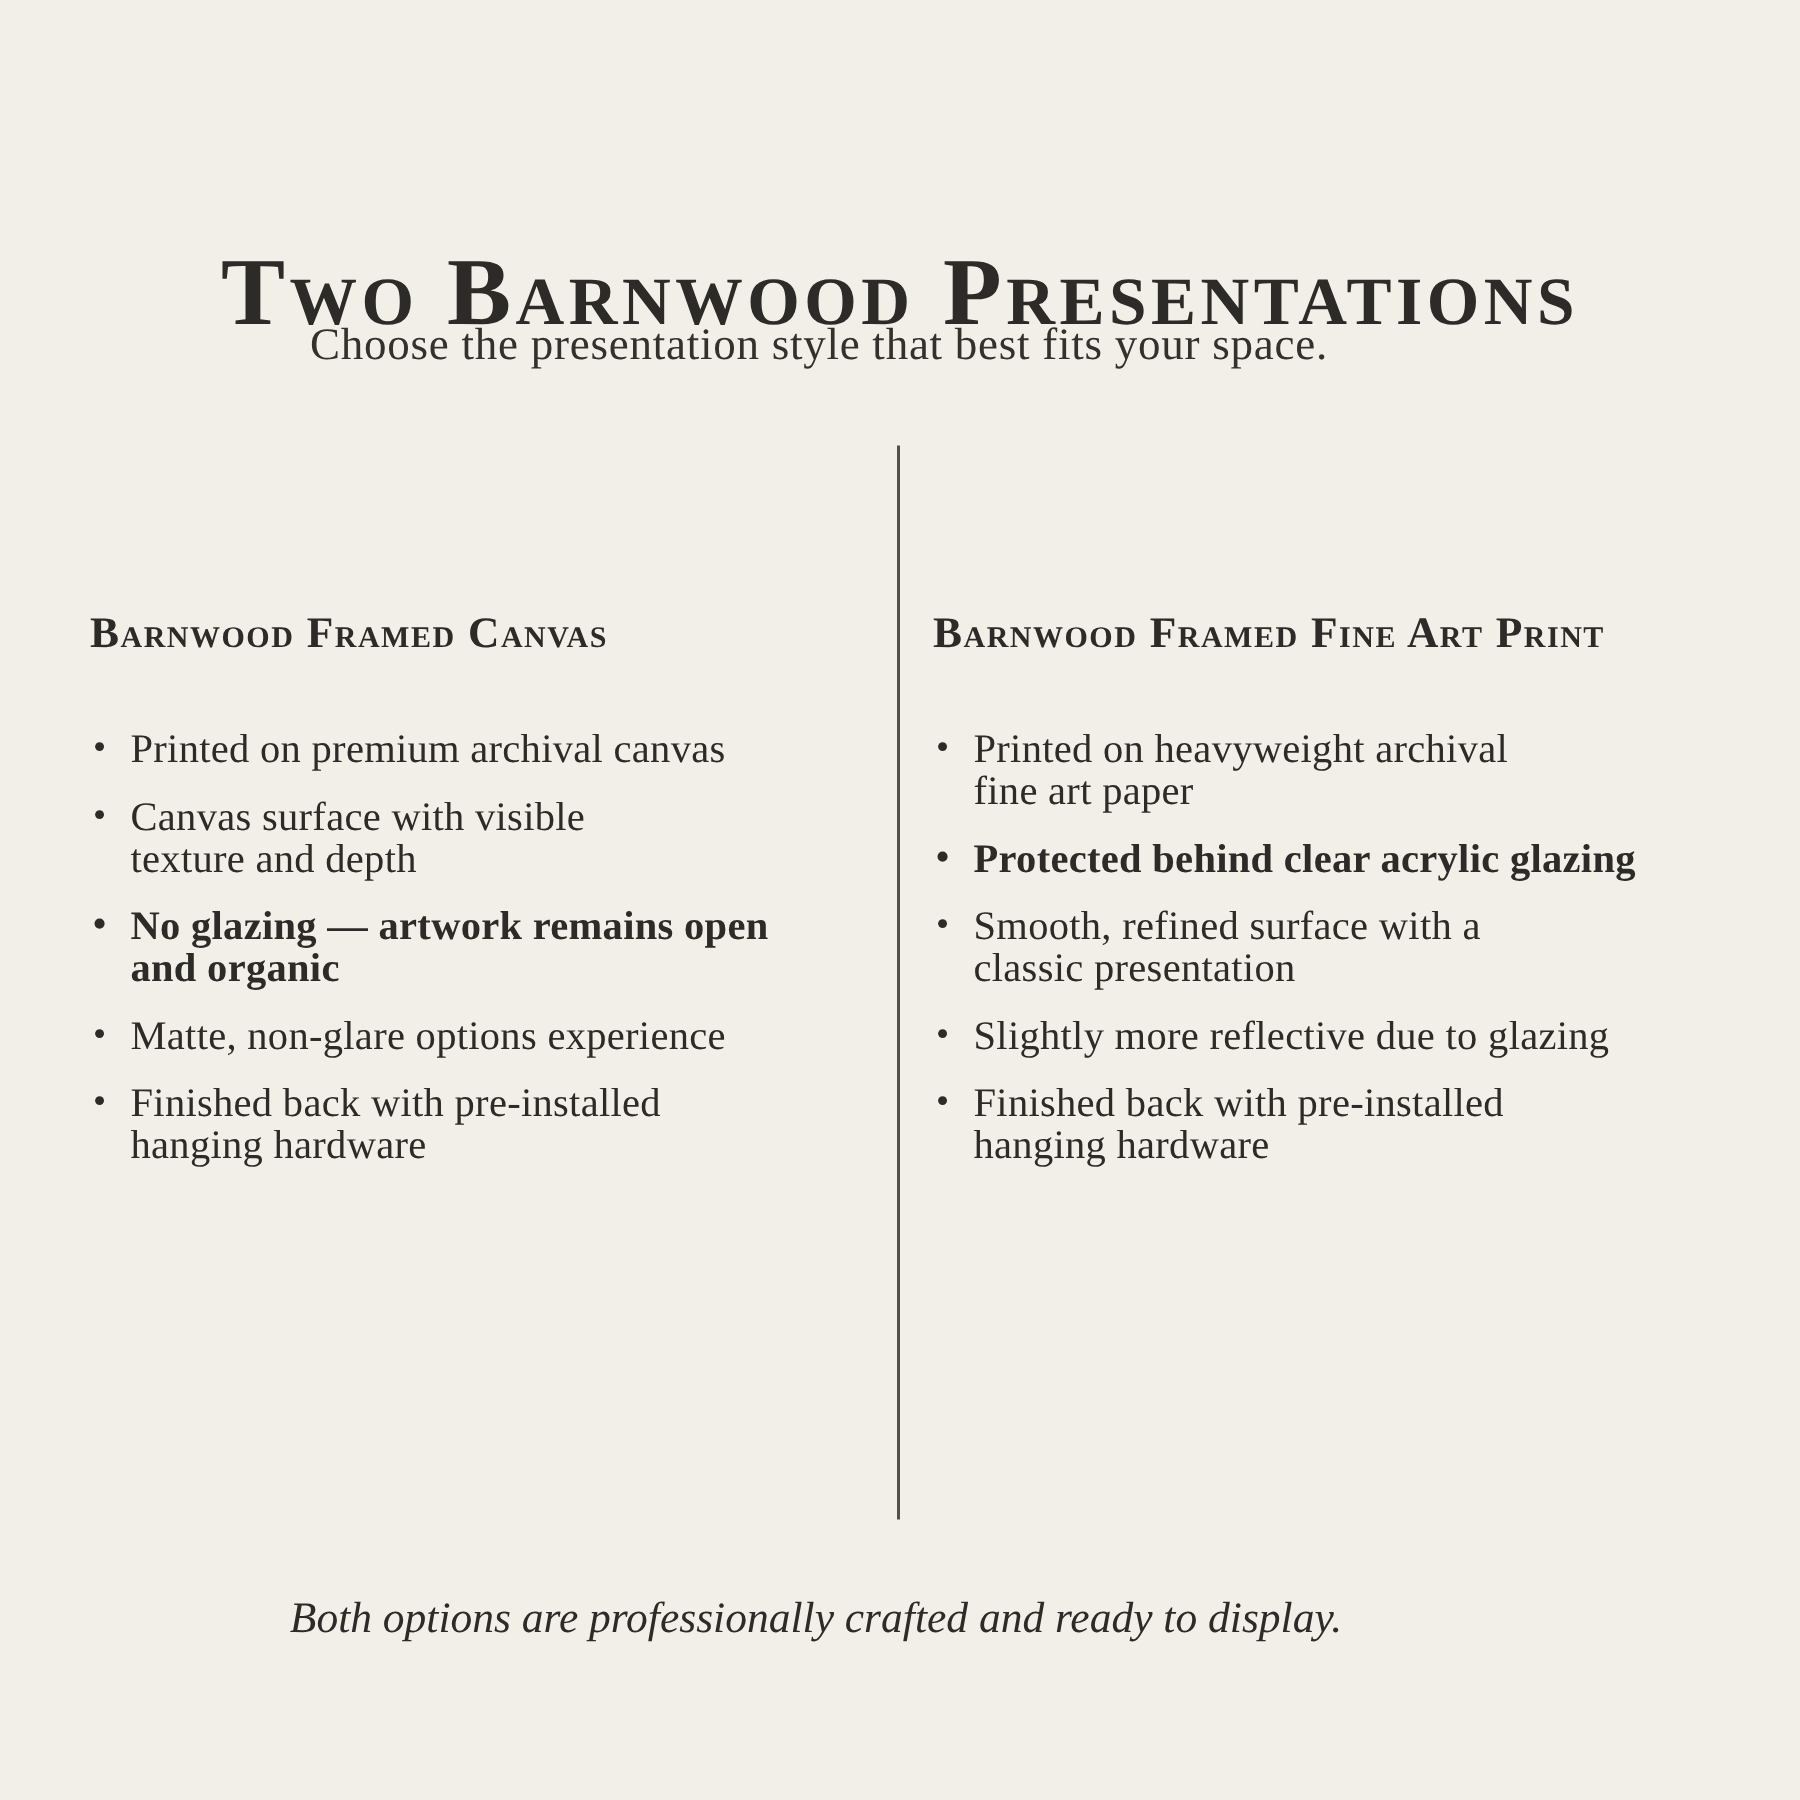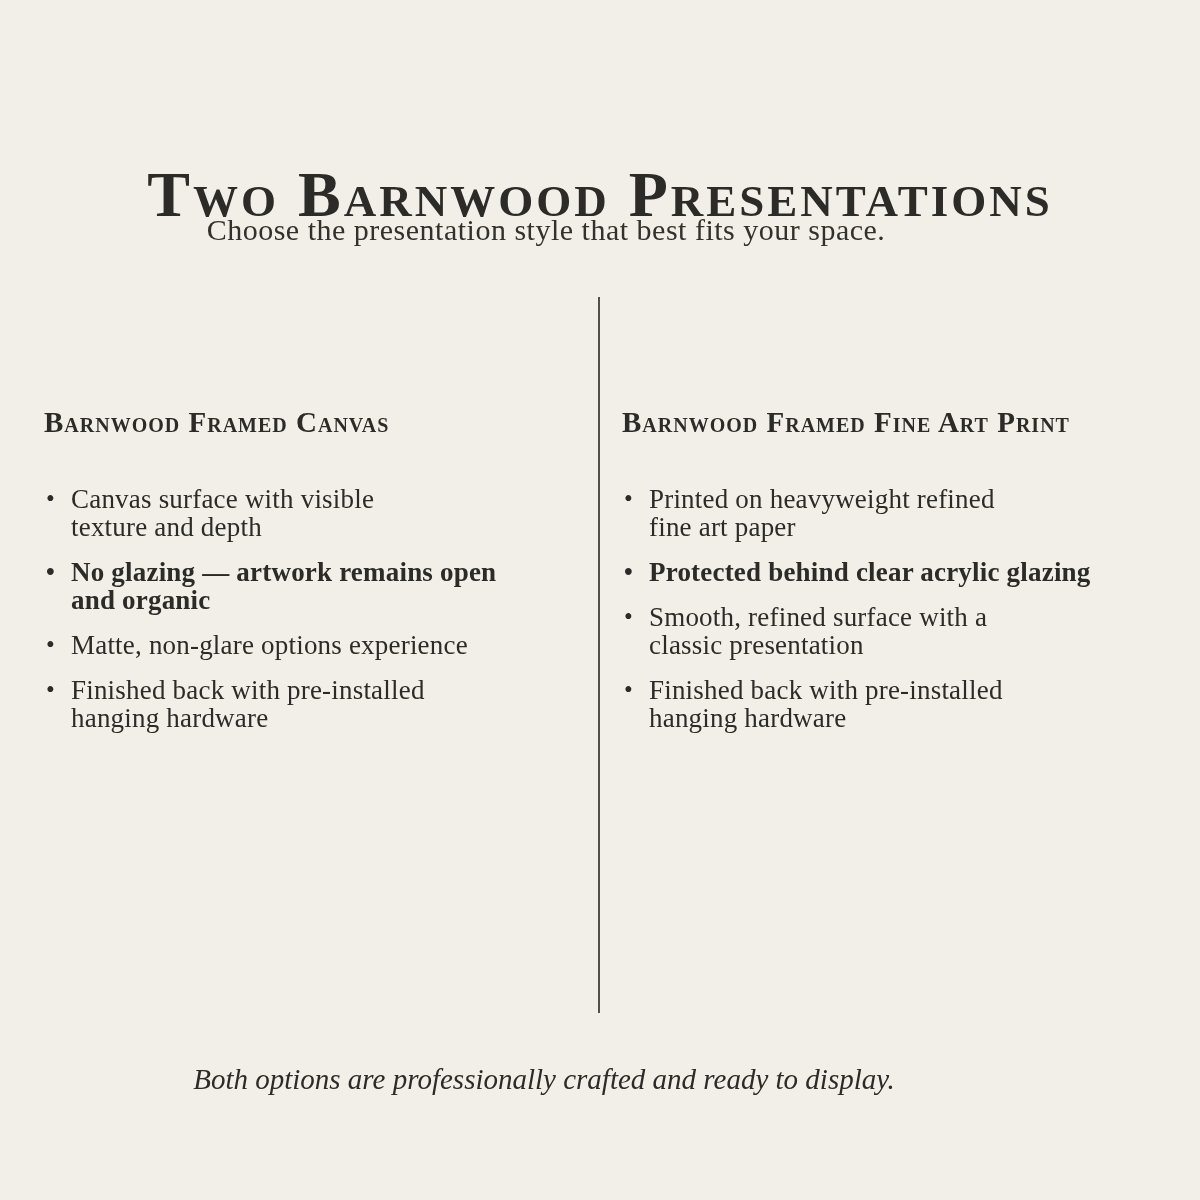--- a/index.html
+++ b/index.html
@@ -52,21 +52,21 @@
     width: 2px;
     height: 716px;
     background: #52504c;
   }
 
   
   .column {
     position: absolute;
     top: 384px;
   }
-  .column-left  { left: 44px;  width: 520px; }
+  .column-left  { left: 60px;  width: 520px; }
   .column-right { left: 622px; width: 545px; }
 
   .column-heading {
     font-size: 29px;
     line-height: 1.0;
     font-weight: bold;
     font-variant: small-caps;
     letter-spacing: 1px;
     color: #2d2b28;
   }
@@ -118,38 +118,40 @@
 
   <h1 class="page-title">Two Barnwood Presentations</h1>
 
   <div class="page-subtitle">Choose the presentation style that best fits your space.</div>
 
   <div class="divider"></div>
 
   <section class="column column-left">
     <h2 class="column-heading">Barnwood Framed Canvas</h2>
     <ul class="feature-list">
+      <li>Printed on premium archival canvas</li>
       <li>Canvas surface with visible
 texture and depth</li>
       <li class="bold">No glazing — artwork remains open
 and organic</li>
       <li>Matte, non-glare options experience</li>
       <li>Finished back with pre-installed
 hanging hardware</li>
     </ul>
   </section>
 
   <section class="column column-right">
     <h2 class="column-heading">Barnwood Framed Fine Art Print</h2>
     <ul class="feature-list">
-      <li>Printed on heavyweight refined
+      <li>Printed on heavyweight archival
 fine art paper</li>
       <li class="bold">Protected behind clear acrylic glazing</li>
       <li>Smooth, refined surface with a
 classic presentation</li>
+      <li>Slightly more reflective due to glazing</li>
       <li>Finished back with pre-installed
 hanging hardware</li>
     </ul>
   </section>
 
   <div class="page-footer">Both options are professionally crafted and ready to display.</div>
 
 </div>
 
 </body></html>

